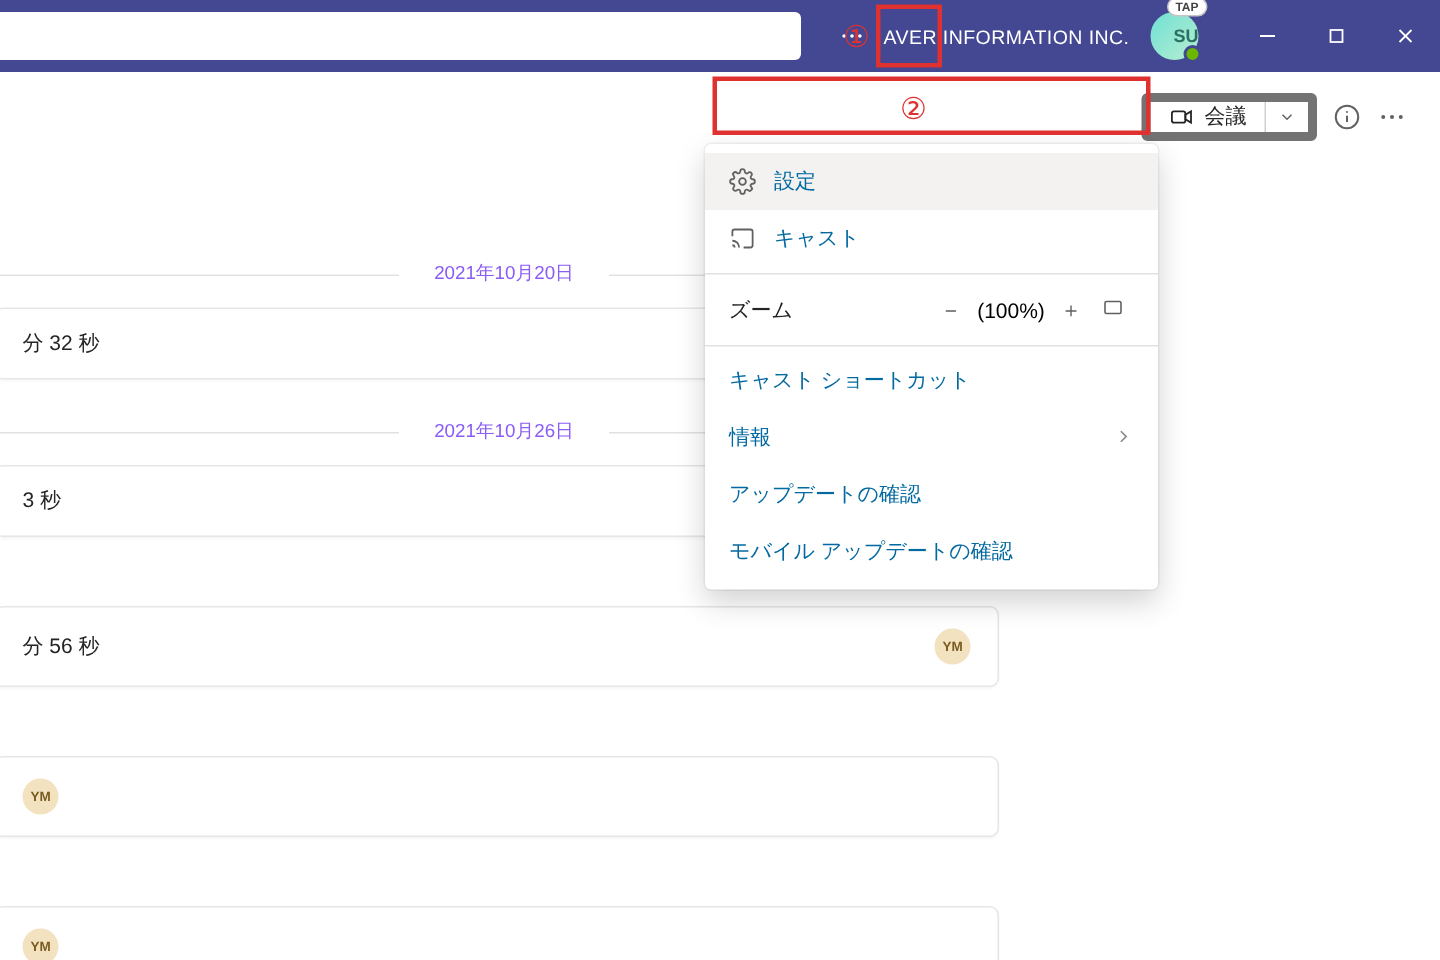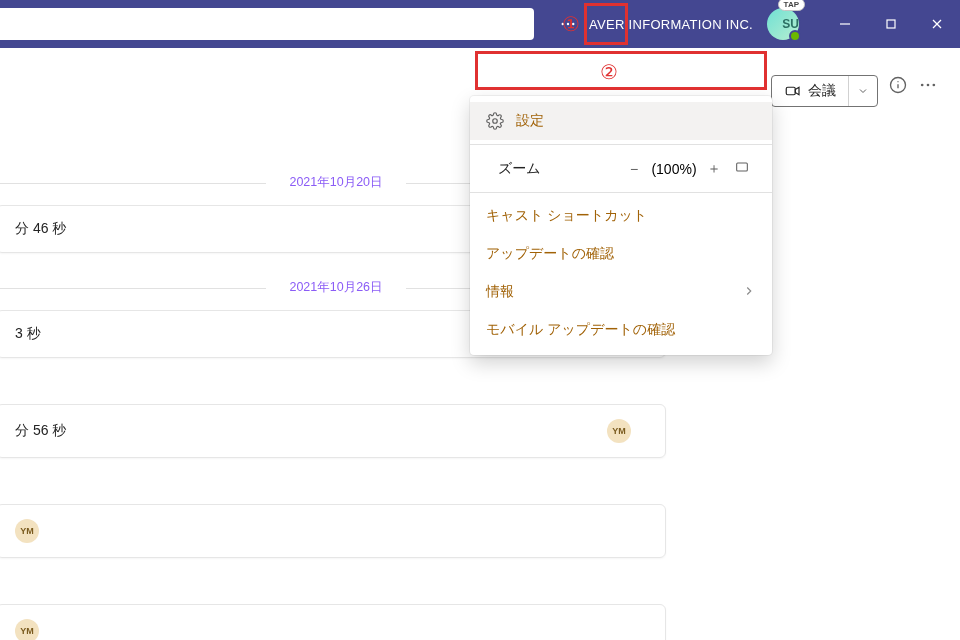--- a/index.html
+++ b/index.html
@@ -73,23 +73,22 @@
   
   .toolbar {
     position:absolute;
     right: 22px;
     top: 14px;
     display:flex; align-items:center; gap:10px;
     color:#242424;
   }
   .meet-split {
     display:flex;
-    border:1px solid #737373; border-radius:4px; overflow:hidden;
+    border:6px solid #737373; border-radius:4px; overflow:hidden;
     height:32px;
-    margin-top:13px;
   }
   .meet-main {
     display:flex; align-items:center; gap:6px;
     padding:0 12px; font-size:14px;
     border-right:1px solid #d1d1d1;
   }
   .meet-caret {
     width:28px; display:flex; align-items:center; justify-content:center;
   }
   .circ-icon, .dots-icon { color:#616161; width:20px; height:20px; }
@@ -100,29 +99,29 @@
     left:470px; top:48px;
     width:302px;
     background:#fff;
     border-radius:4px;
     box-shadow:0 8px 20px rgba(0,0,0,.18), 0 0 0 1px rgba(0,0,0,.05);
     padding:6px 0;
     z-index:5;
   }
   .menu-item {
     display:flex; align-items:center; gap:12px;
-    padding:10px 16px; font-size:14px; color:#a16207;
+    padding:10px 16px; font-size:14px; color:#0369a1;
     position:relative;
   }
   .menu-item.hover { background:#f3f2f1; }
   .menu-item .mi-icon { width:18px; color:#616161; display:flex; }
   .menu-sep { height:1px; background:#e1e1e1; margin:4px 0; }
   .zoom-row {
     display:flex; align-items:center;
-    padding:10px 16px; font-size:14px; color:#242424;margin-left:12px;
+    padding:10px 16px; font-size:14px; color:#242424;
   }
   .zoom-row .zlabel { flex:1; }
   .zoom-row .zbtn { width:28px; text-align:center; color:#616161; }
   .zoom-row .zpct { width:52px; text-align:center; color:#000000; }
   .menu-item .chev { position:absolute; right:16px; color:#8a8a8a; }
   .callout-2 {
     position:absolute; top:51px; left:475px; width:292px; height:39px;
     border:3px solid #e03131; pointer-events:none; z-index:6;
   }
 
@@ -148,21 +147,21 @@
     margin:0 6px 20px -4px;
     display:flex; align-items:center;
     color:#242424; font-size:14px;
   }
   .card .txt { flex:1; }
   .card .mini-av {
     width:24px; height:24px; border-radius:50%;
     background:#f3e2c0; color:#7a5b1f;
     font-size:9px; font-weight:700;
     display:flex; align-items:center; justify-content:center;
-    margin-right:16px;
+    margin-right:0;
   }
   .spacer-top { height:100px; }
 </style>
 </head>
 <body>
 
 <div class="titlebar">
   <div class="search-slot"></div>
 
   <div class="title-more">
@@ -233,21 +232,21 @@
         <circle cx="12" cy="12" r="1.6"></circle>
         <circle cx="19" cy="12" r="1.6"></circle>
       </svg>
   </div>
 
   <div class="feed">
     <div class="spacer-top"></div>
 
     <div class="date-divider"><span>2021年10月20日</span></div>
     <div class="card">
-      <span class="txt">分 46 秒</span>
+      <span class="txt">分 32 秒</span>
     </div>
 
     <div class="date-divider"><span>2021年10月26日</span></div>
     <div class="card">
       <span class="txt">3 秒</span>
     </div>
 
     <div style="height:26px"></div>
     <div class="card">
       <span class="txt">分 56 秒</span>
@@ -268,46 +267,56 @@
 
   <div class="menu">
     <div class="menu-item hover">
       <span class="mi-icon">
           <svg width="18" height="18" viewBox="0 0 24 24" fill="none" stroke="currentColor" stroke-width="1.6">
             <circle cx="12" cy="12" r="3"></circle>
             <path d="M19.4 15a1.7 1.7 0 0 0 .34 1.87l.06.06a2 2 0 1 1-2.83 2.83l-.06-.06a1.7 1.7 0 0 0-1.87-.34 1.7 1.7 0 0 0-1 1.56V21a2 2 0 1 1-4 0v-.09a1.7 1.7 0 0 0-1-1.56 1.7 1.7 0 0 0-1.87.34l-.06.06a2 2 0 1 1-2.83-2.83l.06-.06a1.7 1.7 0 0 0 .34-1.87 1.7 1.7 0 0 0-1.56-1H3a2 2 0 1 1 0-4h.09a1.7 1.7 0 0 0 1.56-1 1.7 1.7 0 0 0-.34-1.87l-.06-.06a2 2 0 1 1 2.83-2.83l.06.06c.52.52 1.3.66 1.87.34h0a1.7 1.7 0 0 0 1-1.56V3a2 2 0 1 1 4 0v.09c0 .68.4 1.29 1 1.56.57.32 1.35.18 1.87-.34l.06-.06a2 2 0 1 1 2.83 2.83l-.06.06a1.7 1.7 0 0 0-.34 1.87v0c.27.6.88 1 1.56 1H21a2 2 0 1 1 0 4h-.09a1.7 1.7 0 0 0-1.56 1z"></path>
           </svg>
         </span>
       <span>設定</span>
+    </div>
+    <div class="menu-item">
+      <span class="mi-icon">
+          <svg width="18" height="18" viewBox="0 0 24 24" fill="none" stroke="currentColor" stroke-width="1.6">
+            <path d="M3 10V6a2 2 0 0 1 2-2h14a2 2 0 0 1 2 2v12a2 2 0 0 1-2 2h-6"></path>
+            <path d="M3 14a6 6 0 0 1 6 6"></path>
+            <path d="M3 18a2 2 0 0 1 2 2"></path>
+          </svg>
+        </span>
+      <span>キャスト</span>
     </div>
     <div class="menu-sep"></div>
     <div class="zoom-row">
       <span class="zlabel">ズーム</span>
       <span class="zbtn">−</span>
       <span class="zpct">(100%)</span>
       <span class="zbtn">＋</span>
       <span class="zbtn">
         <svg width="16" height="16" viewBox="0 0 24 24" fill="none" stroke="#616161" stroke-width="1.6">
             <rect x="4" y="6" width="16" height="12" rx="1.5"></rect>
           </svg>
       </span>
     </div>
     <div class="menu-sep"></div>
     <div class="menu-item">
       <span>キャスト ショートカット</span>
     </div>
     <div class="menu-item">
-      <span>アップデートの確認</span>
-    </div>
-    <div class="menu-item">
       <span>情報</span>
       <span class="chev"><svg width="14" height="14" viewBox="0 0 24 24" fill="none" stroke="currentColor" stroke-width="2">
             <polyline points="9 6 15 12 9 18"></polyline>
           </svg></span>
     </div>
     <div class="menu-item">
+      <span>アップデートの確認</span>
+    </div>
+    <div class="menu-item">
       <span>モバイル アップデートの確認</span>
     </div>
   </div>
 
 </div>
 <div class="callout-2"></div>
 <span class="callout-num num2">②</span>
 
 </body></html>

